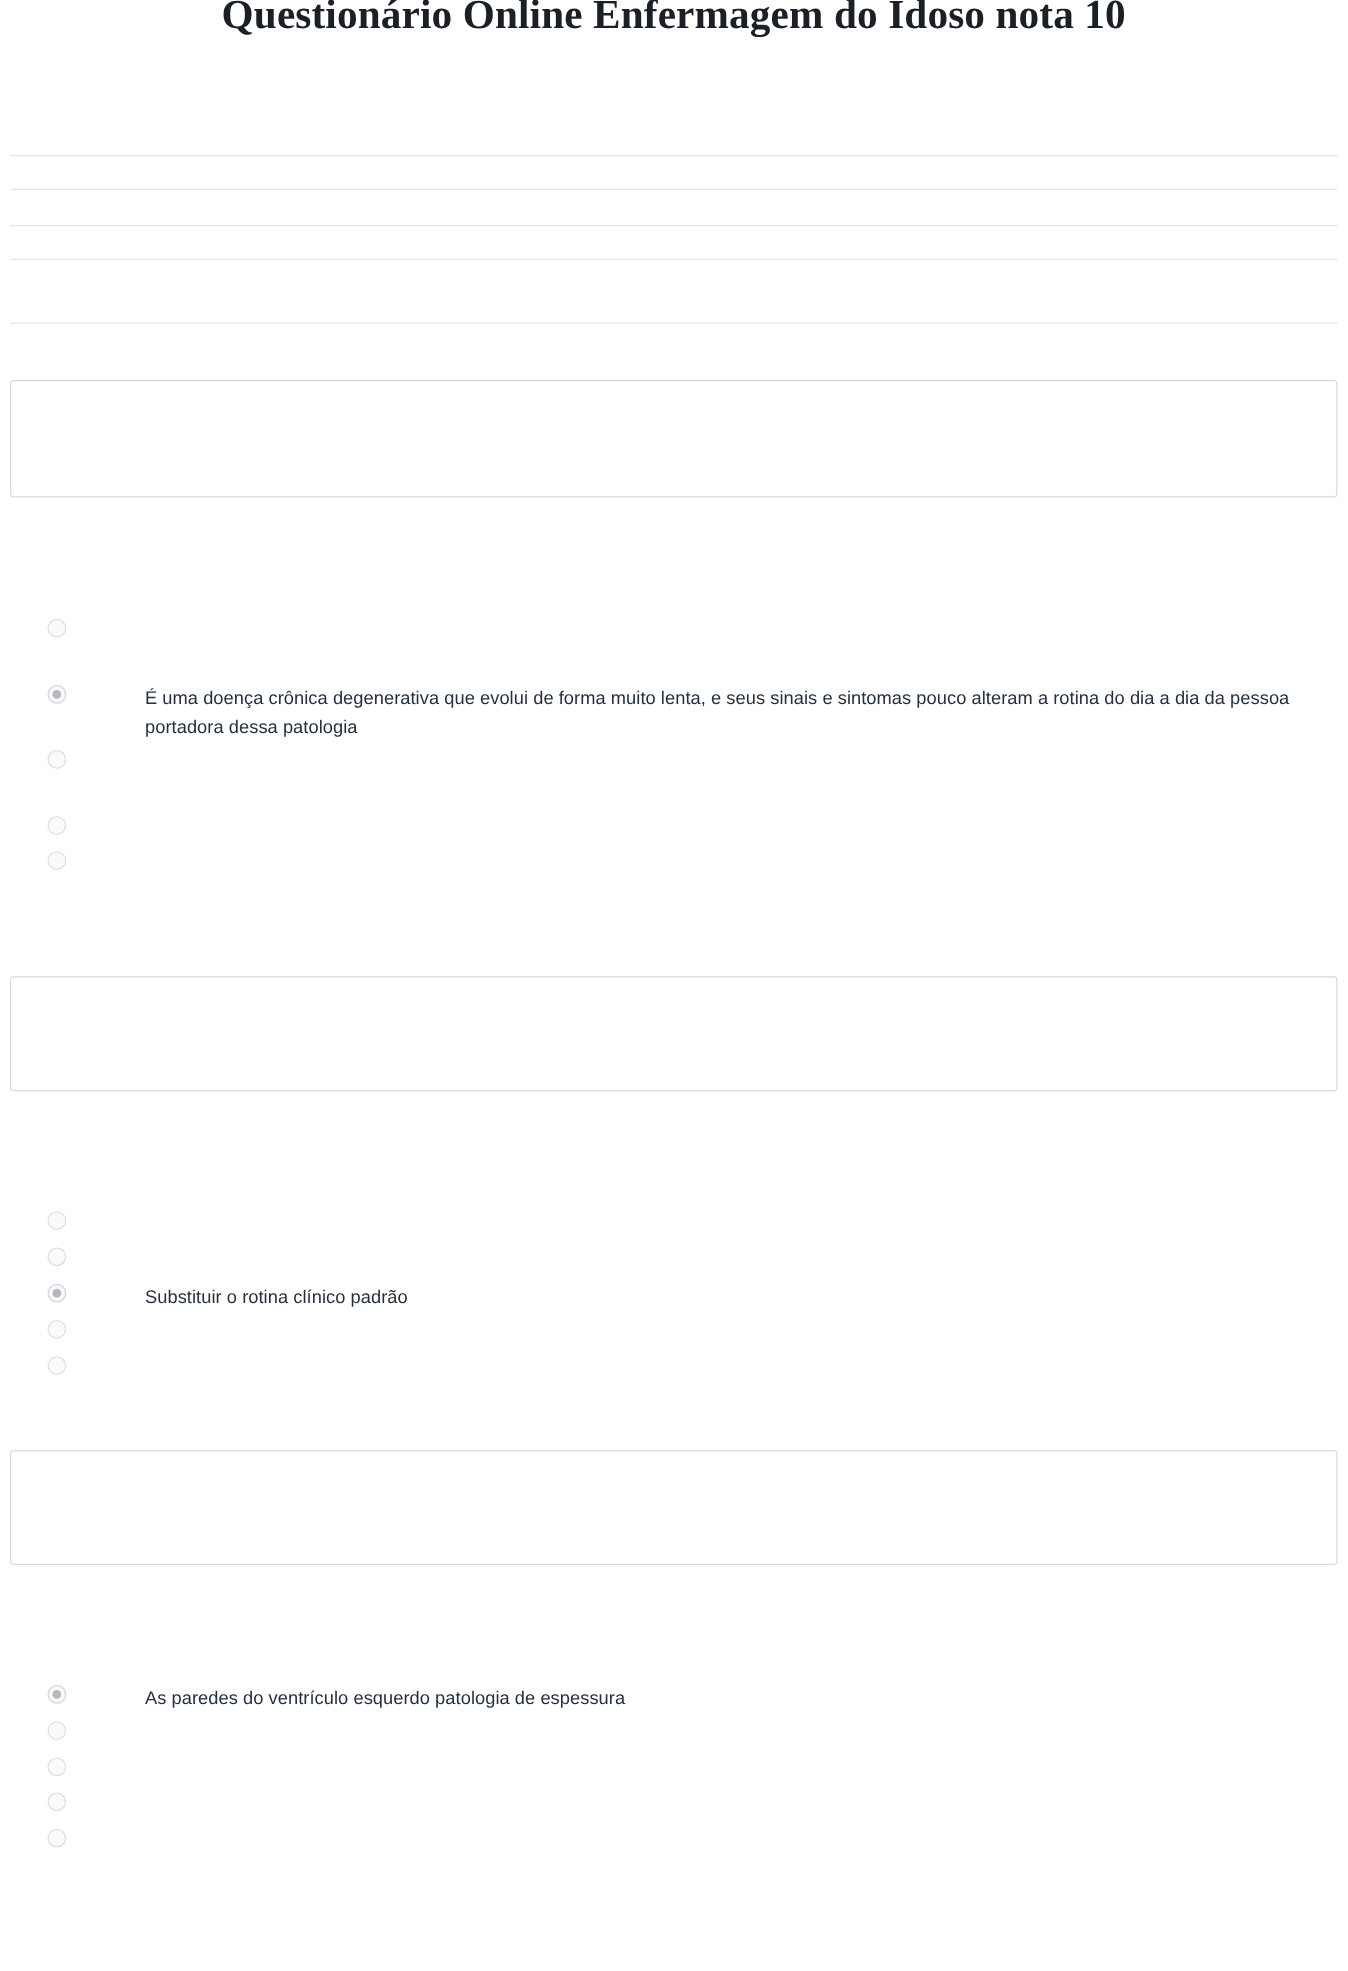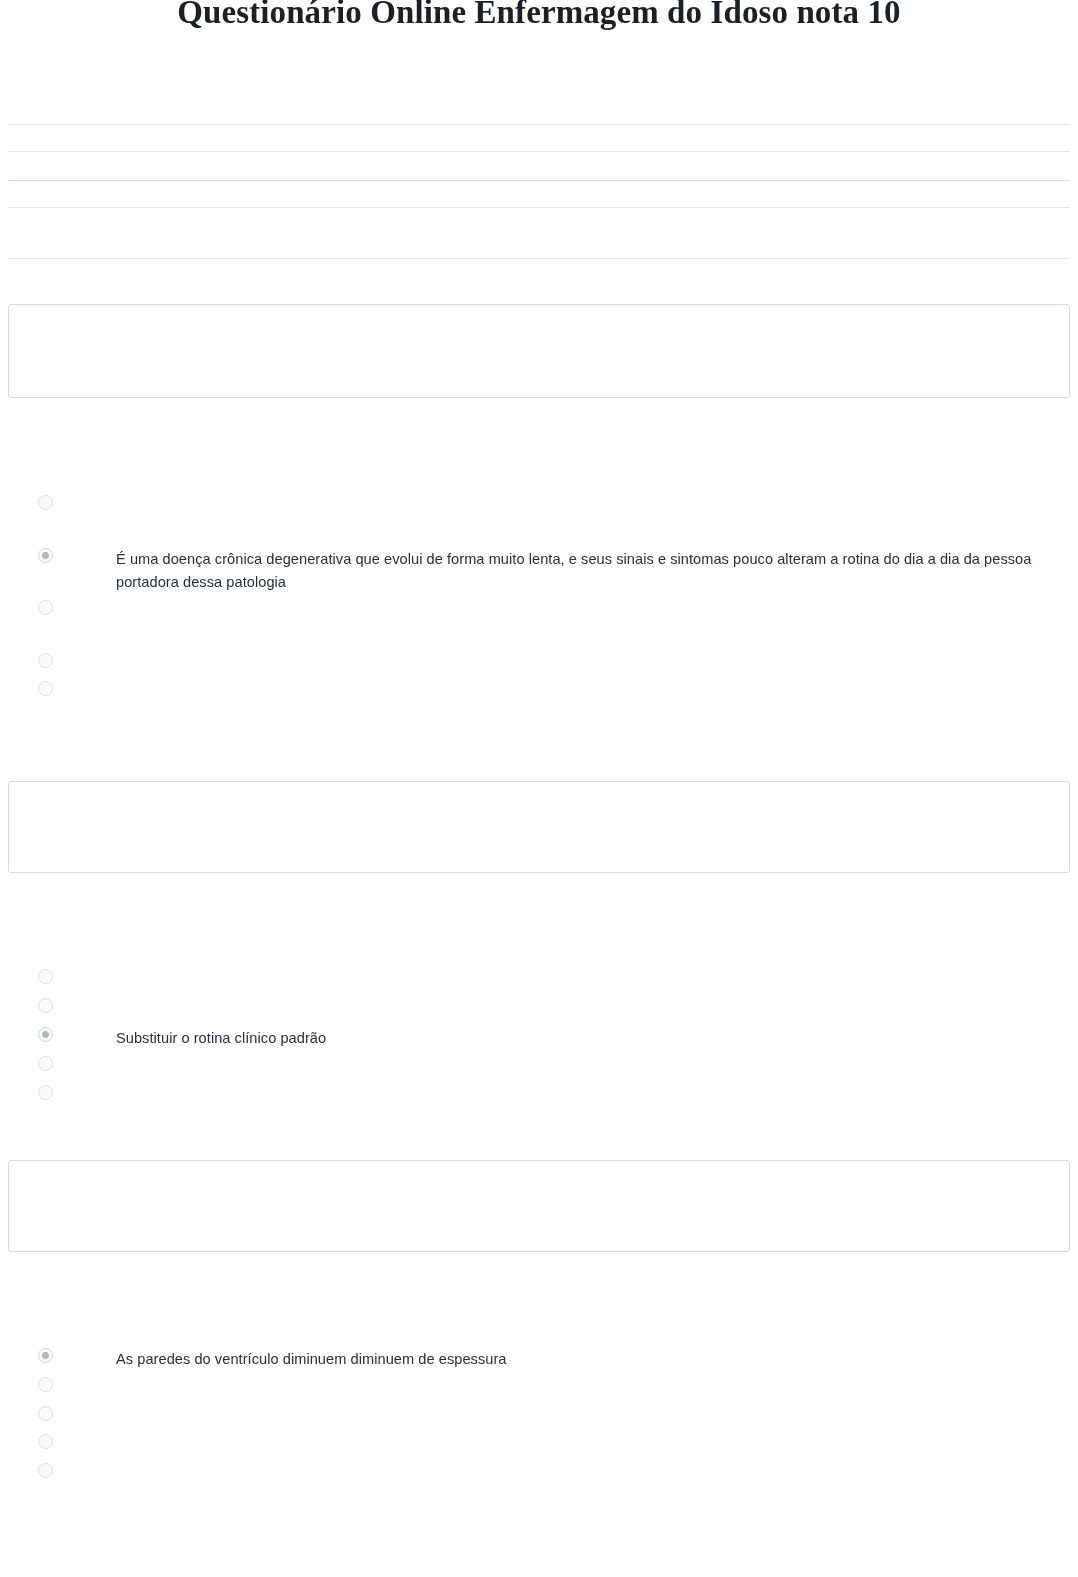--- a/index.html
+++ b/index.html
@@ -164,21 +164,21 @@
 
 <div class="option" style="top:1085px">
   <span class="radio"></span>
   <span class="option-label wide"></span>
 </div>
 
 <div class="card c3"></div>
 
 <div class="option" style="top:1348px">
   <span class="radio checked"></span>
-  <span class="option-label wide">As paredes do ventrículo diminuem diminuem de espessura</span>
+  <span class="option-label wide">As paredes do ventrículo esquerdo patologia de espessura</span>
 </div>
 
 <div class="option" style="top:1377px">
   <span class="radio"></span>
   <span class="option-label wide"></span>
 </div>
 
 <div class="option" style="top:1406px">
   <span class="radio"></span>
   <span class="option-label wide"></span>

